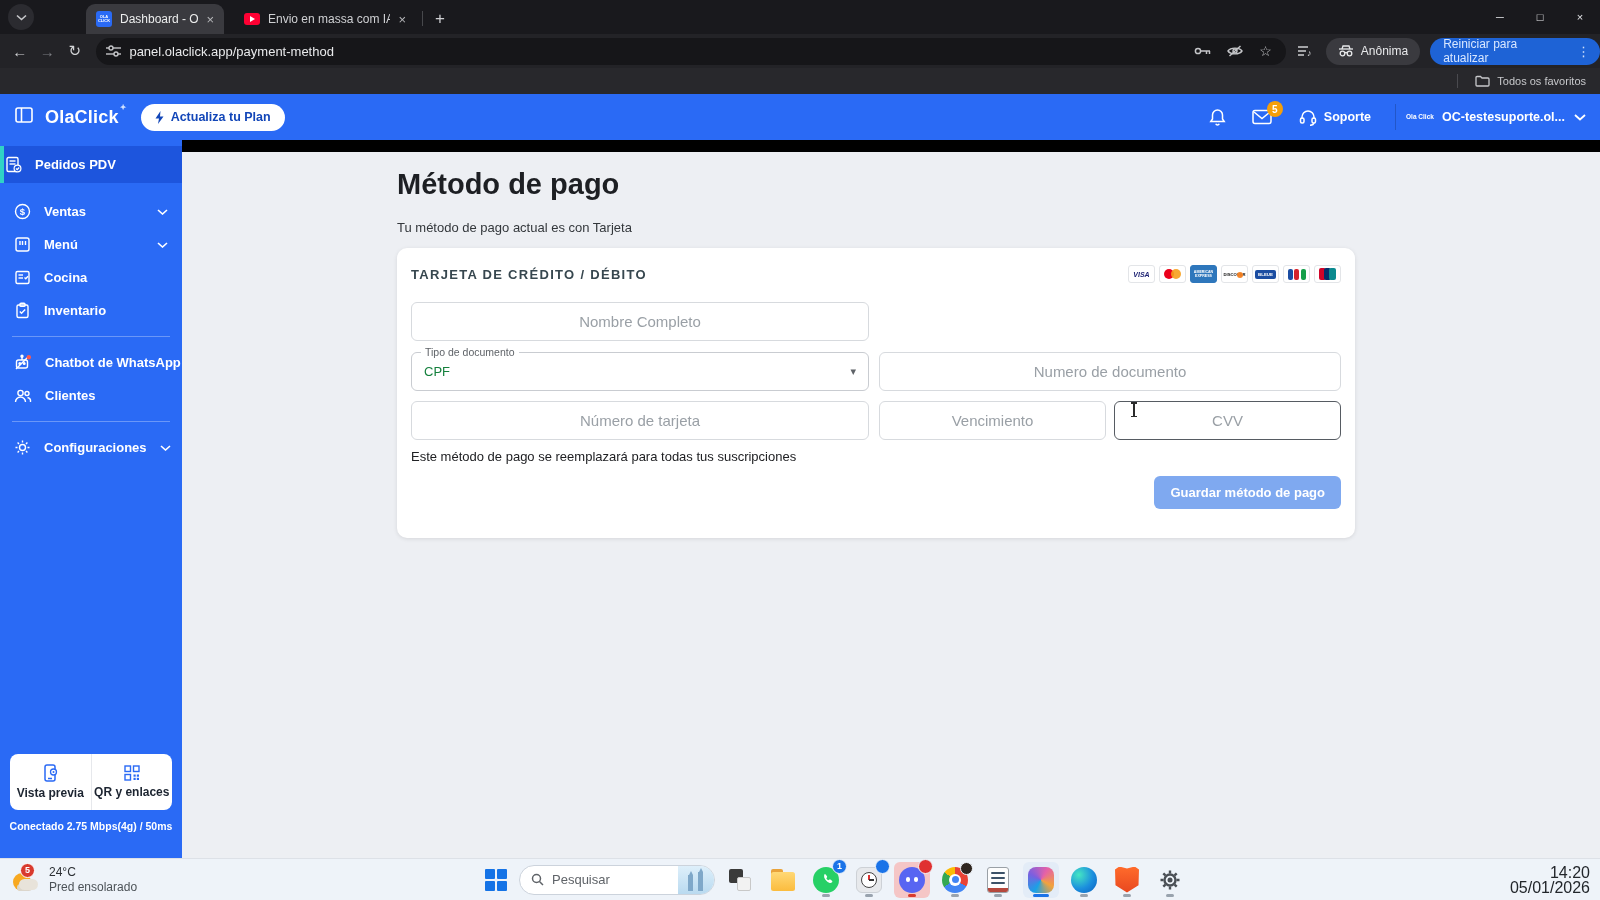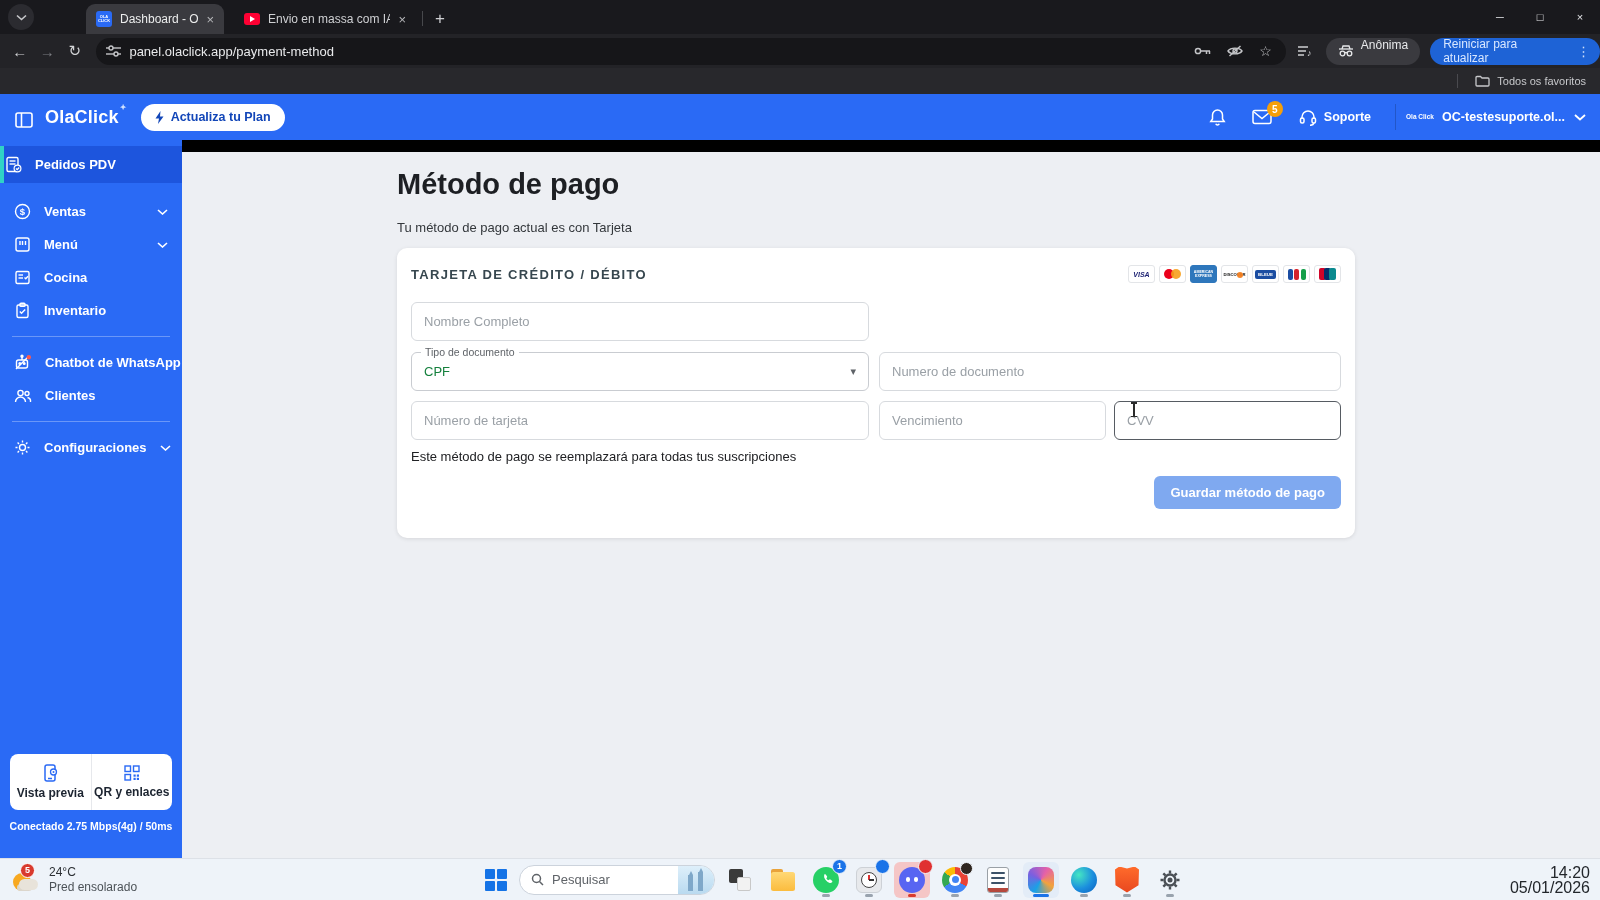--- a/index.html
+++ b/index.html
@@ -25,30 +25,30 @@
   .wincontrols span{width:40px;text-align:center;font-size:11px;}
 
   .toolbar{position:absolute;top:34px;left:0;right:0;height:34px;background:#232327;display:flex;align-items:center;}
   .navbtn{width:28px;text-align:center;font-size:15px;color:#d2d3d6;}
   .navbtn.dim{color:#7c7d82;}
   .omnibox{position:relative;margin-left:8px;width:1212px;height:27px;background:#161619;border-radius:14px;display:flex;align-items:center;padding:0 10px;}
   .omnibox .url{color:#e9eaec;font-size:13px;margin-left:8px;flex:1;}
   .obicons{display:flex;align-items:center;gap:16px;margin-right:4px;color:#c4c5c8;}
   .star{font-size:14px;color:#c4c5c8;}
   .mediabtn{margin-left:12px;color:#cfd0d3;font-size:12px;display:flex;align-items:center;}
-  .anon{margin-left:14px;height:27px;border-radius:14px;background:#3a3a3f;color:#e8e9eb;font-size:12px;display:flex;gap:7px;padding:0 12px;}
+  .anon{margin-left:14px;height:27px;border-radius:14px;background:#3a3a3f;color:#e8e9eb;font-size:12px;display:flex;align-items:center;gap:7px;padding:0 12px;}
   .restart{margin-left:10px;height:27px;border-radius:14px;background:#1e63d6;color:#d8e7ff;font-size:12px;font-weight:500;display:flex;align-items:center;gap:10px;padding:0 6px 0 13px;}
   .restart .dots{font-size:13px;padding:0 4px;color:#cfe0fb;}
 
   .bookbar{position:absolute;top:68px;left:0;right:0;height:26px;background:#28282c;display:flex;align-items:center;justify-content:flex-end;padding-right:14px;color:#c7c8cb;font-size:11px;gap:7px;}
   .bookdiv{width:1px;height:14px;background:#4a4a4f;margin-right:10px;}
 
   
   .appheader{position:absolute;top:94px;left:0;right:0;height:46px;background:#2a6af5;display:flex;align-items:center;color:#fff;}
-  .brandwrap{display:flex;align-items:flex-end;gap:12px;margin-left:15px;}
+  .brandwrap{display:flex;align-items:flex-start;gap:12px;margin-left:15px;}
   .brand{font-size:18px;font-weight:700;letter-spacing:.2px;position:relative;}
   .brand .spark{position:absolute;right:-8px;top:-4px;font-size:8px;color:#cfe0ff;}
   .upgrade{margin-left:22px;height:27px;background:#fff;border-radius:14px;color:#1246b8;font-size:12.5px;font-weight:700;display:flex;align-items:center;gap:7px;padding:0 14px;}
   .hdr-right{margin-left:auto;display:flex;align-items:center;gap:0;margin-right:14px;}
   .hdricon{position:relative;padding:0 13px;display:flex;align-items:center;}
   .badge5{position:absolute;top:-8px;right:2px;min-width:16px;height:16px;border-radius:8px;background:#f59f0a;color:#fff;font-size:10px;font-weight:700;display:flex;align-items:center;justify-content:center;padding:0 4px;}
   .soporte{display:flex;align-items:center;gap:7px;font-size:12.5px;font-weight:700;padding:0 14px;}
   .hdrdiv{width:1px;height:26px;background:rgba(0,0,0,.18);margin:0 10px;}
   .minilogo{width:28px;font-size:6.5px;line-height:6.5px;font-weight:700;text-align:left;}
   .account{display:flex;align-items:center;gap:9px;font-size:12.5px;font-weight:700;padding-left:8px;}
@@ -83,21 +83,21 @@
   .chip.discover:after{content:"";position:absolute;right:4px;top:6px;width:6px;height:6px;border-radius:50%;background:#f48120;opacity:.95;}
   .chip.bleue{background:#fff;}
   .chip.bleue .inner{background:#1b4da2;color:#fff;font-size:4.4px;font-weight:700;border-radius:2px;padding:2px 3px;}
   .chip.jcb{gap:1.5px;}
   .chip.jcb i{width:5px;height:11px;border-radius:2px;}
   .chip.jcb .s1{background:#1b4da2;}.chip.jcb .s2{background:#d5232b;}.chip.jcb .s3{background:#159f4a;}
   .chip.unionpay{background:#fff;gap:0;}
   .chip.unionpay i{width:7px;height:12px;border-radius:2px;}
   .chip.unionpay .s1{background:#d10429;}.chip.unionpay .s2{background:#032f6c;margin-left:-2px;}.chip.unionpay .s3{background:#0a8a8f;margin-left:-2px;}
   .fwrap{position:absolute;height:39px;}
-  .fwrap input{position:static;width:100%;height:100%;border:1px solid #d7dade;border-radius:6px;font-size:13px;color:#202124;padding:0 12px;outline:none;}
+  .fwrap input{position:static;width:100%;height:100%;border:1px solid #d7dade;border-radius:6px;font-size:15px;color:#202124;padding:0 12px;outline:none;text-align:center;}
   .fwrap input::placeholder{color:#9aa0a6;}
   .r1{top:54px;}.r2{top:104px;}.r3{top:153px;}
   .colA{left:14px;width:458px;}
   .colB{left:482px;width:462px;}
   .colB2{left:482px;width:227px;}
   .colC{left:717px;width:227px;}
   .cvv input{border:1.5px solid #565b62;}
   .select{position:absolute;left:14px;top:104px;width:458px;height:39px;border:1px solid #c9ccd1;border-radius:6px;background:#fff;display:flex;align-items:center;padding:0 12px;}
   .select .val{font-size:13px;color:#15803d;}
   .select .caret{margin-left:auto;color:#5f6368;font-size:11px;}

